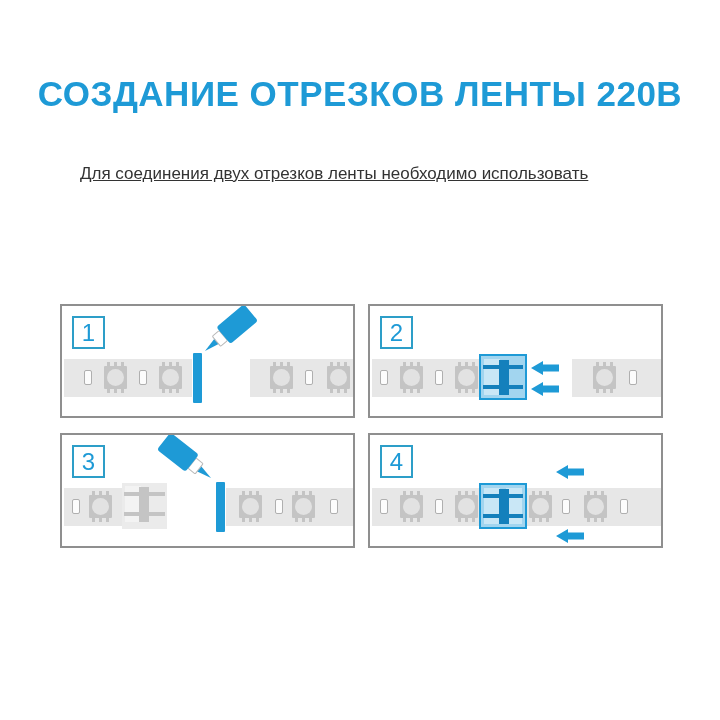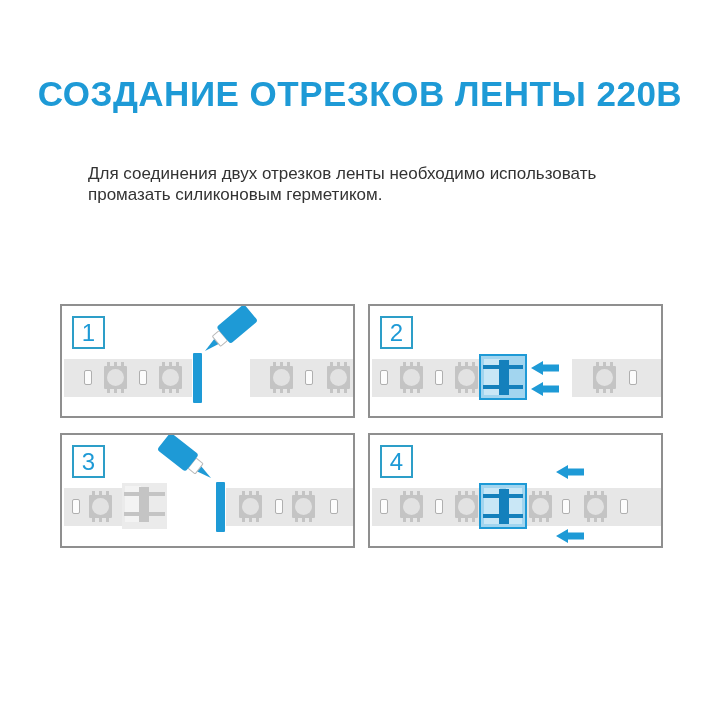--- a/index.html
+++ b/index.html
@@ -6,22 +6,22 @@
   body{
     width:720px;height:720px;background:#ffffff;overflow:hidden;position:relative;
     font-family:"Liberation Sans",sans-serif;
   }
   .title{
     position:absolute;left:0;right:0;top:74px;margin:0;
     text-align:center;font-size:35px;font-weight:700;letter-spacing:.5px;
     color:var(--accent);
   }
   .intro{
-    position:absolute;left:88px;top:164px;
-    font-size:17px;line-height:20.5px;color:var(--text);
+    position:absolute;left:80px;top:164px;
+    font-size:17px;line-height:20.5px;color:var(--text);text-decoration:underline;
   }
   .panel{
     position:absolute;width:295px;border:2px solid var(--panel-border);
     background:#fff;box-sizing:border-box;overflow:hidden;
   }
   #p0{left:60px;top:304px;height:114px}
   #p1{left:368px;top:304px;height:114px}
   #p2{left:60px;top:433px;height:115px}
   #p3{left:368px;top:433px;height:115px}
   .badge{
@@ -53,21 +53,20 @@
   .tube{position:absolute;left:0;top:0;pointer-events:none;z-index:4}
   .arrow{position:absolute;z-index:4}
 </style>
 </head>
 <body>
 
 <h1 class="title">СОЗДАНИЕ ОТРЕЗКОВ ЛЕНТЫ 220В</h1>
 
 <div class="intro">
   <div>Для соединения двух отрезков ленты необходимо использовать</div>
-  <div>промазать силиконовым герметиком.</div>
 </div>
 
 <section class="panel" id="p0">
   <div class="badge">
     <span>1</span>
   </div>
 <div class="strip" style="left: 2px; width: 128px; top: 53px; height: 38px;">
       <div class="res" style="left: 20px;"></div>
       <div class="led" style="left: 40px;">
         <div class="tabs tabs-top"></div>

